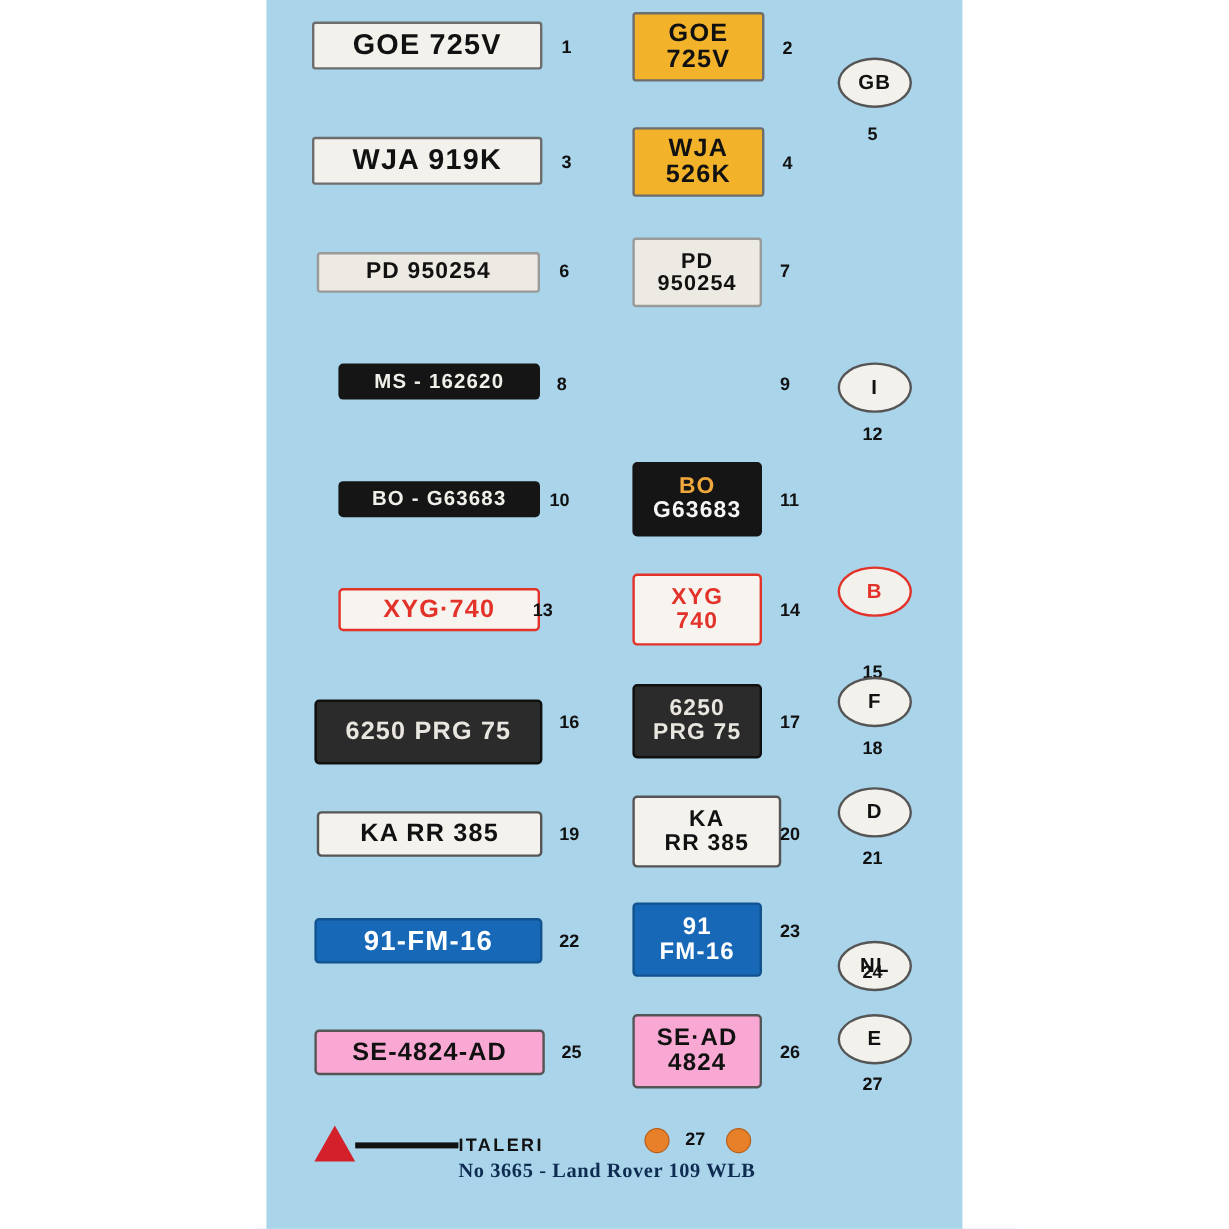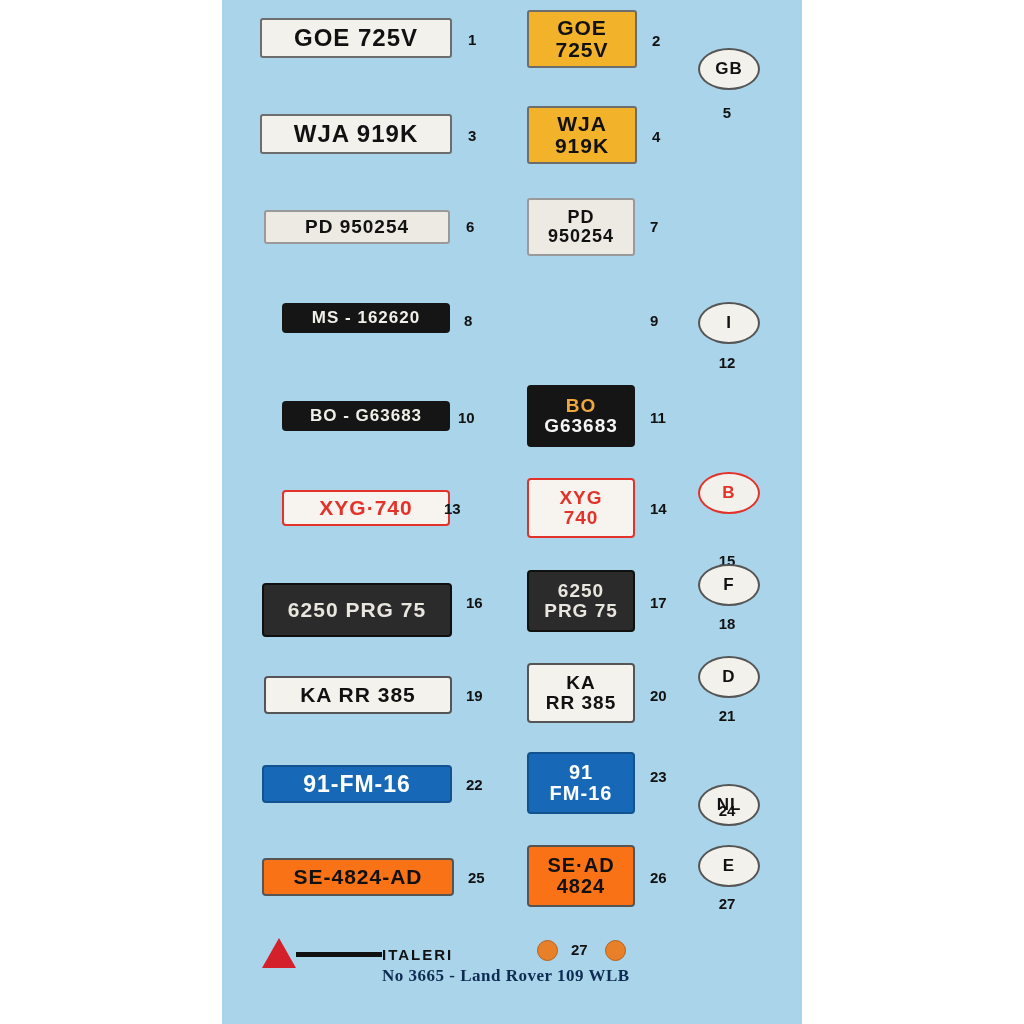--- a/index.html
+++ b/index.html
@@ -36,21 +36,21 @@
   .oval.red{color:#e2322a;border-color:#e2322a;}
   .ovnum{position:absolute;font-size:15px;font-weight:bold;color:#111;text-align:center;width:58px;}
   
   .pl-pd{background:#eceae2;border:2px solid #9a9a9a;border-radius:3px;color:#111;}
   .pl-black{background:#151515;border:2px solid #151515;border-radius:4px;color:#f5f5f5;}
   .pl-black-ms{background:#151515;border-radius:4px;color:#f0efe8;}
   .pl-red{background:#f7f3ef;border:2px solid #e2322a;border-radius:4px;color:#e2322a;}
   .pl-dark{background:#2b2b2b;border:2px solid #101010;border-radius:4px;color:#e8e6de;}
   .pl-de{background:#f3f2ec;border:2px solid #555;border-radius:4px;color:#111;}
   .pl-nl{background:#1769b8;border:2px solid #11528f;border-radius:4px;color:#ffffff;}
-  .pl-se{background:#f97316;border:2px solid #555;border-radius:4px;color:#111;}
+  .pl-se{background:#f9a8d4;border:2px solid #555;border-radius:4px;color:#111;}
   .dot{position:absolute;width:19px;height:19px;border-radius:50%;
        background:#e8802a;border:1px solid #b7601a;}
   .logo{
     position:absolute;display:flex;align-items:center;
   }
   .logo .tri{
     width:0;height:0;border-left:17px solid transparent;border-right:17px solid transparent;
     border-bottom:30px solid #d4202a;position:relative;
   }
   .logo .bar{width:86px;height:5px;background:#111;margin-top:3px;}
@@ -81,21 +81,21 @@
   </div>
   <div class="ovnum" style="left:476px;top:104px;">5</div>
 
   <div class="plate uk-white" style="left:38px;top:114px;width:192px;height:40px;font-size:24px;">
     <span class="l1">WJA 919K</span>
   </div>
   <div class="num" style="left:246px;top:127px;">3</div>
 
   <div class="plate uk-yellow two" style="left:305px;top:106px;width:110px;height:58px;font-size:21px;">
     <span class="l1">WJA</span>
-    <span class="l2">919K</span>
+    <span class="l2">526K</span>
   </div>
   <div class="num" style="left:430px;top:128px;">4</div>
 
   <div class="plate pl-pd" style="left:42px;top:210px;width:186px;height:34px;font-size:19px;">
     <span class="l1">PD  950254</span>
   </div>
   <div class="num" style="left:244px;top:218px;">6</div>
 
   <div class="plate pl-pd two" style="left:305px;top:198px;width:108px;height:58px;font-size:18px;">
     <span class="l1">PD</span>
@@ -156,21 +156,21 @@
   <div class="oval" style="left:476px;top:564px;">
     <span>F</span>
   </div>
   <div class="ovnum" style="left:476px;top:615px;">18</div>
 
   <div class="plate pl-de" style="left:42px;top:676px;width:188px;height:38px;font-size:21px;">
     <span class="l1">KA   RR 385</span>
   </div>
   <div class="num" style="left:244px;top:687px;">19</div>
 
-  <div class="plate pl-de two" style="left:305px;top:663px;width:108px;height:60px;font-size:19px;justify-content:center;">
+  <div class="plate pl-de two" style="left:305px;top:663px;width:124px;height:60px;font-size:19px;justify-content:center;">
     <span class="l1">KA</span>
     <span class="l2">RR 385</span>
   </div>
   <div class="num" style="left:428px;top:687px;">20</div>
 
   <div class="oval" style="left:476px;top:656px;">
     <span>D</span>
   </div>
   <div class="ovnum" style="left:476px;top:707px;">21</div>
 

